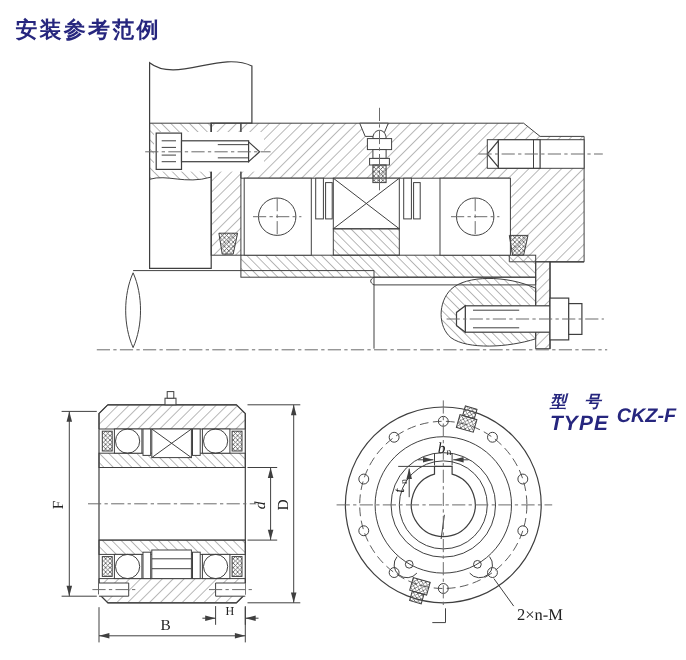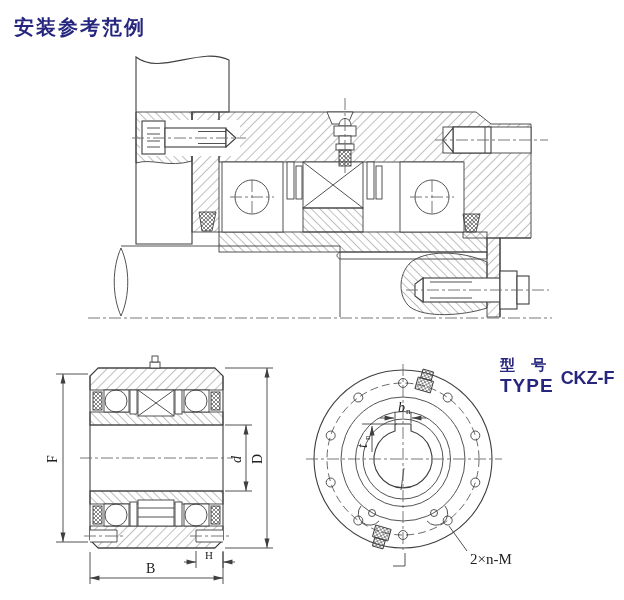--- a/index.html
+++ b/index.html
@@ -1,21 +1,21 @@
 <!DOCTYPE html>
 <html><head>
 <meta charset="utf-8">
 <style>
   html,body{margin:0;padding:0;background:#ffffff;}
   #stage{position:relative;width:618px;height:600px;background:#fff;overflow:hidden;
          font-family:"Liberation Sans",sans-serif;}
   .page-title{position:absolute;left:14px;top:14px;font-size:20px;font-weight:bold;
               letter-spacing:2px;color:#26267e;}
   .type-block{position:absolute;left:500px;top:356px;display:grid;
-              grid-template-columns:auto auto;column-gap:7px;color:#26267e;}
+              grid-template-columns:auto auto;column-gap:7px;color:#26267e;font-style:italic;}
   .type-zh{grid-column:1;grid-row:1;font-size:15px;font-weight:bold;letter-spacing:6px;white-space:nowrap;}
   .type-en{grid-column:1;grid-row:2;font-size:19px;font-weight:bold;letter-spacing:1px;}
   .type-model{grid-column:2;grid-row:1 / span 2;align-self:center;font-size:18px;font-weight:bold;padding-top:4px;}
   svg text{font-family:"Liberation Serif",serif;fill:#222;}
   .dimt{font-size:14px;}
   .dimt-sm{font-size:11px;}
   .sub{font-size:9px;}
   .ld{font-size:15px;}
   .ol{stroke:#3f3f3f;fill:none;stroke-width:1.1;}
   .th{stroke:#3f3f3f;fill:none;stroke-width:0.9;}

